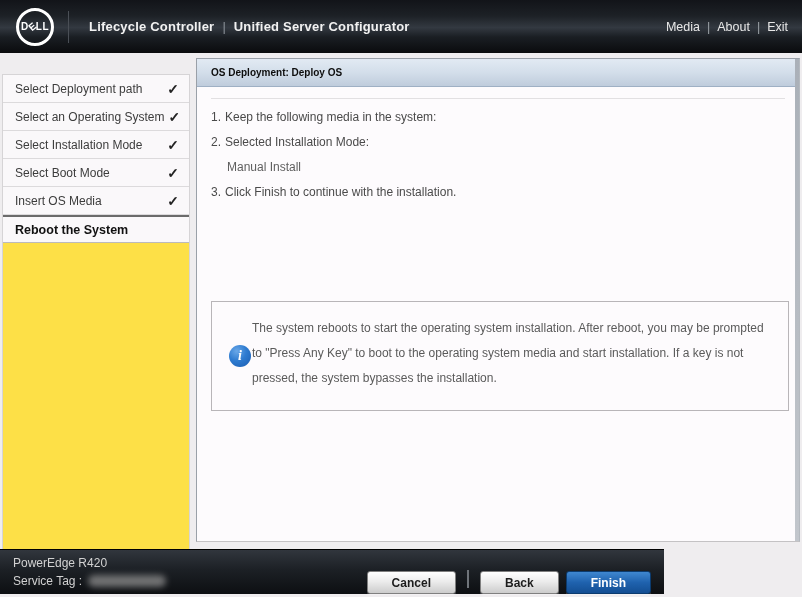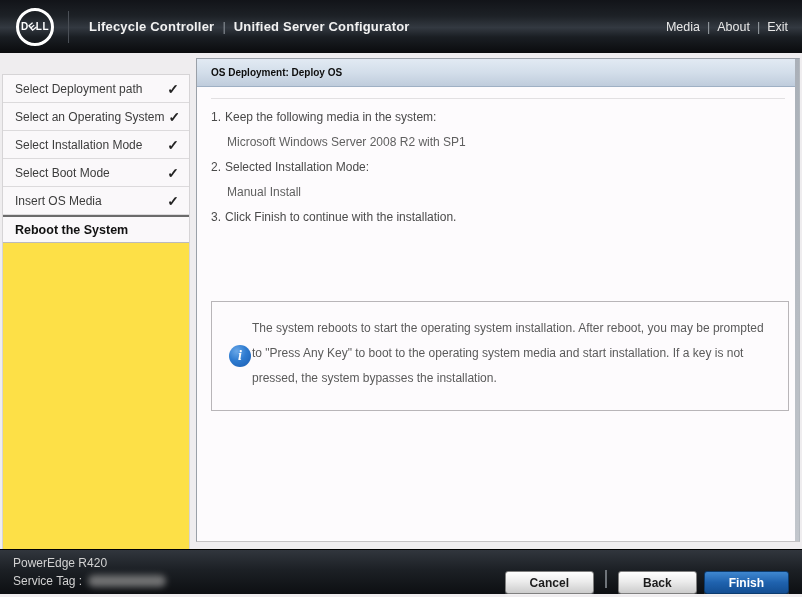--- a/index.html
+++ b/index.html
@@ -107,21 +107,21 @@
     display: flex; align-items: center; justify-content: center;
     font-family: "Liberation Serif", serif;
   }
   .info-text {
     position: absolute; left: 40px; top: 14px; right: 16px;
     font-size: 12px; line-height: 25px; color: #5a5a5a;
   }
 
   
   .footer {
-    position: absolute; left: 0; top: 549px; width: 802px; height: 45px;
+    position: absolute; left: 0; top: 549px; width: 664px; height: 45px;
     background: linear-gradient(180deg, #31363d 0%, #1c2025 45%, #0d0f12 100%);
     border-top: 1px solid #000000;
   }
   .sys-info {
     position: absolute; left: 13px; top: 4px;
     color: #d2d2d2; font-size: 12px; line-height: 18px;
   }
   .svc-row { display: flex; align-items: center; }
   .svc-redacted {
     width: 78px; height: 12px; margin-left: 6px; border-radius: 6px;
@@ -209,21 +209,20 @@
     <span>OS Deployment: Deploy OS</span>
   </div>
 
   <hr class="step-rule">
 
   <div class="steps">
     <div class="step-line">
       <span class="num">1.</span>
       <span>Keep the following media in the system:</span>
     </div>
-    <div class="step-detail">Microsoft Windows Server 2008 R2 with SP1</div>
     <div class="step-line">
       <span class="num">2.</span>
       <span>Selected Installation Mode:</span>
     </div>
     <div class="step-detail">Manual Install</div>
     <div class="step-line">
       <span class="num">3.</span>
       <span>Click Finish to continue with the installation.</span>
     </div>
   </div>

